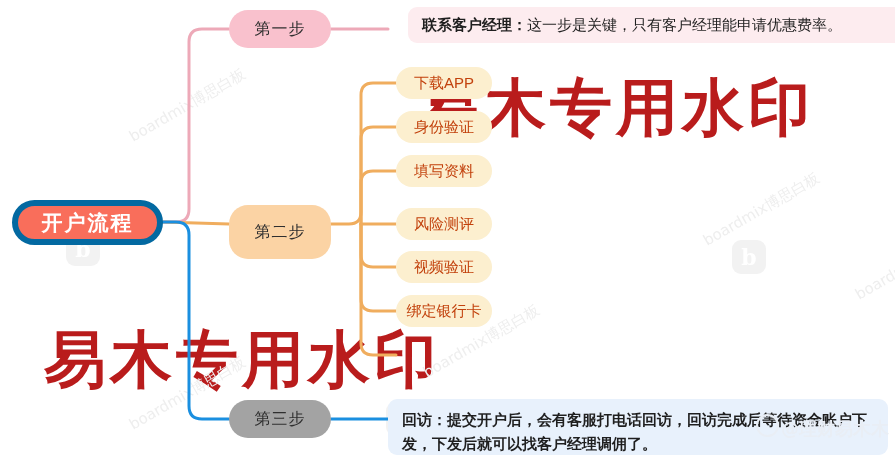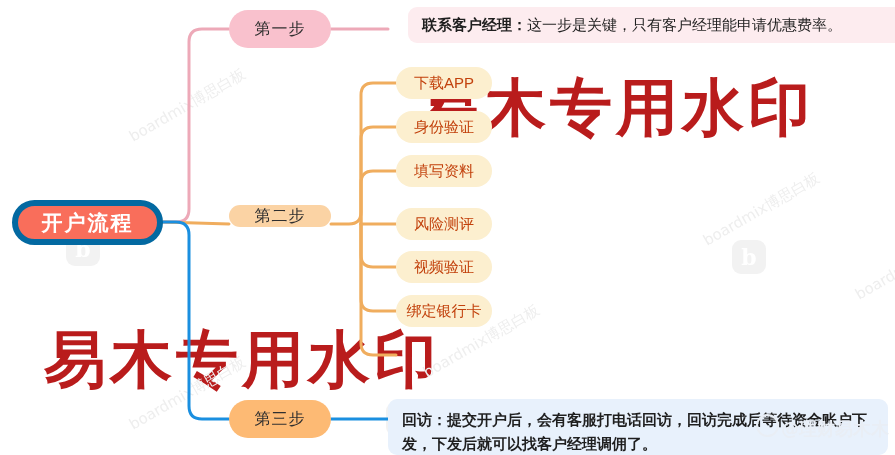--- a/index.html
+++ b/index.html
@@ -107,22 +107,22 @@
     letter-spacing: 2px;
   }
   .branch {
     justify-content: center;
     border-radius: 19px;
     font-size: 16px;
     color: #2f2f2f;
     letter-spacing: 1px;
   }
   .branch-1 { left: 229px; top: 10px;  width: 102px; height: 38px; background: #f9c1cd; }
-  .branch-2 { left: 229px; top: 205px; width: 102px; height: 22px; background: #fbd3a4; }
-  .branch-3 { left: 229px; top: 400px; width: 102px; height: 38px; background: #fdba74; }
+  .branch-2 { left: 229px; top: 205px; width: 102px; height: 54px; background: #fbd3a4; }
+  .branch-3 { left: 229px; top: 400px; width: 102px; height: 38px; background: #a3a3a3; }
 
   .leaf {
     left: 396px;
     width: 96px;
     height: 32px;
     background: #fcefcf;
     border-radius: 16px;
     justify-content: center;
     font-size: 15px;
     color: #c2410c;

